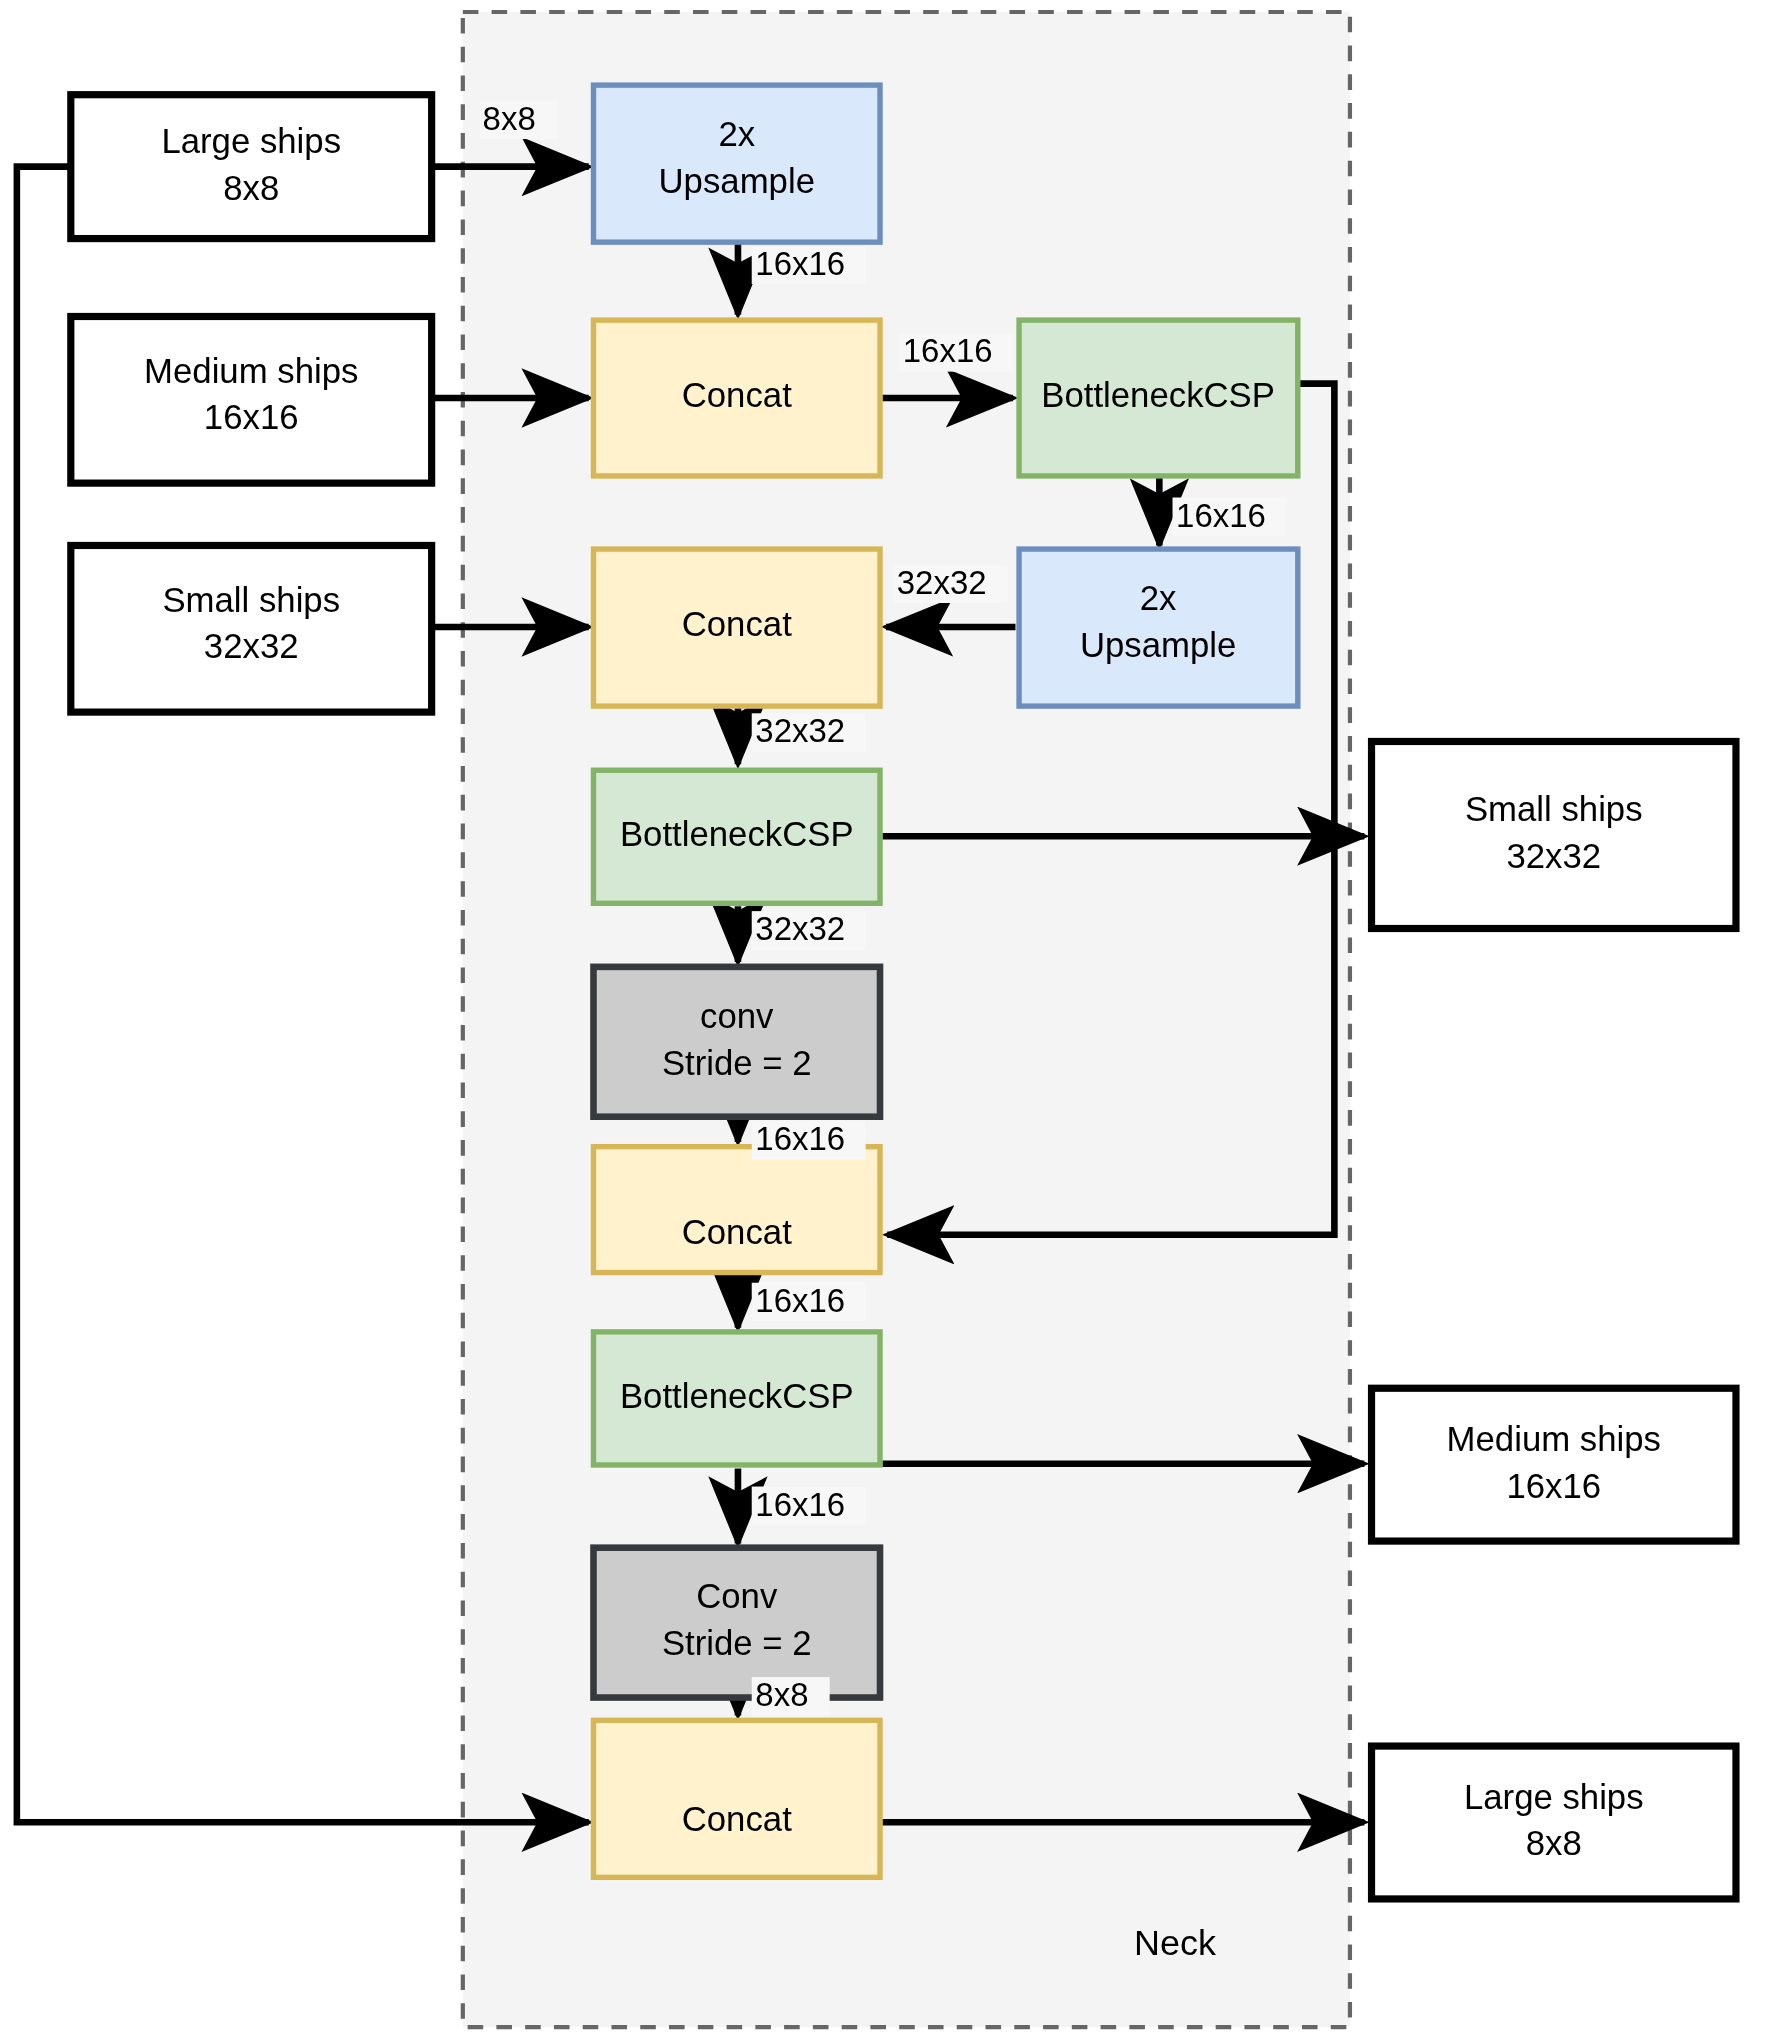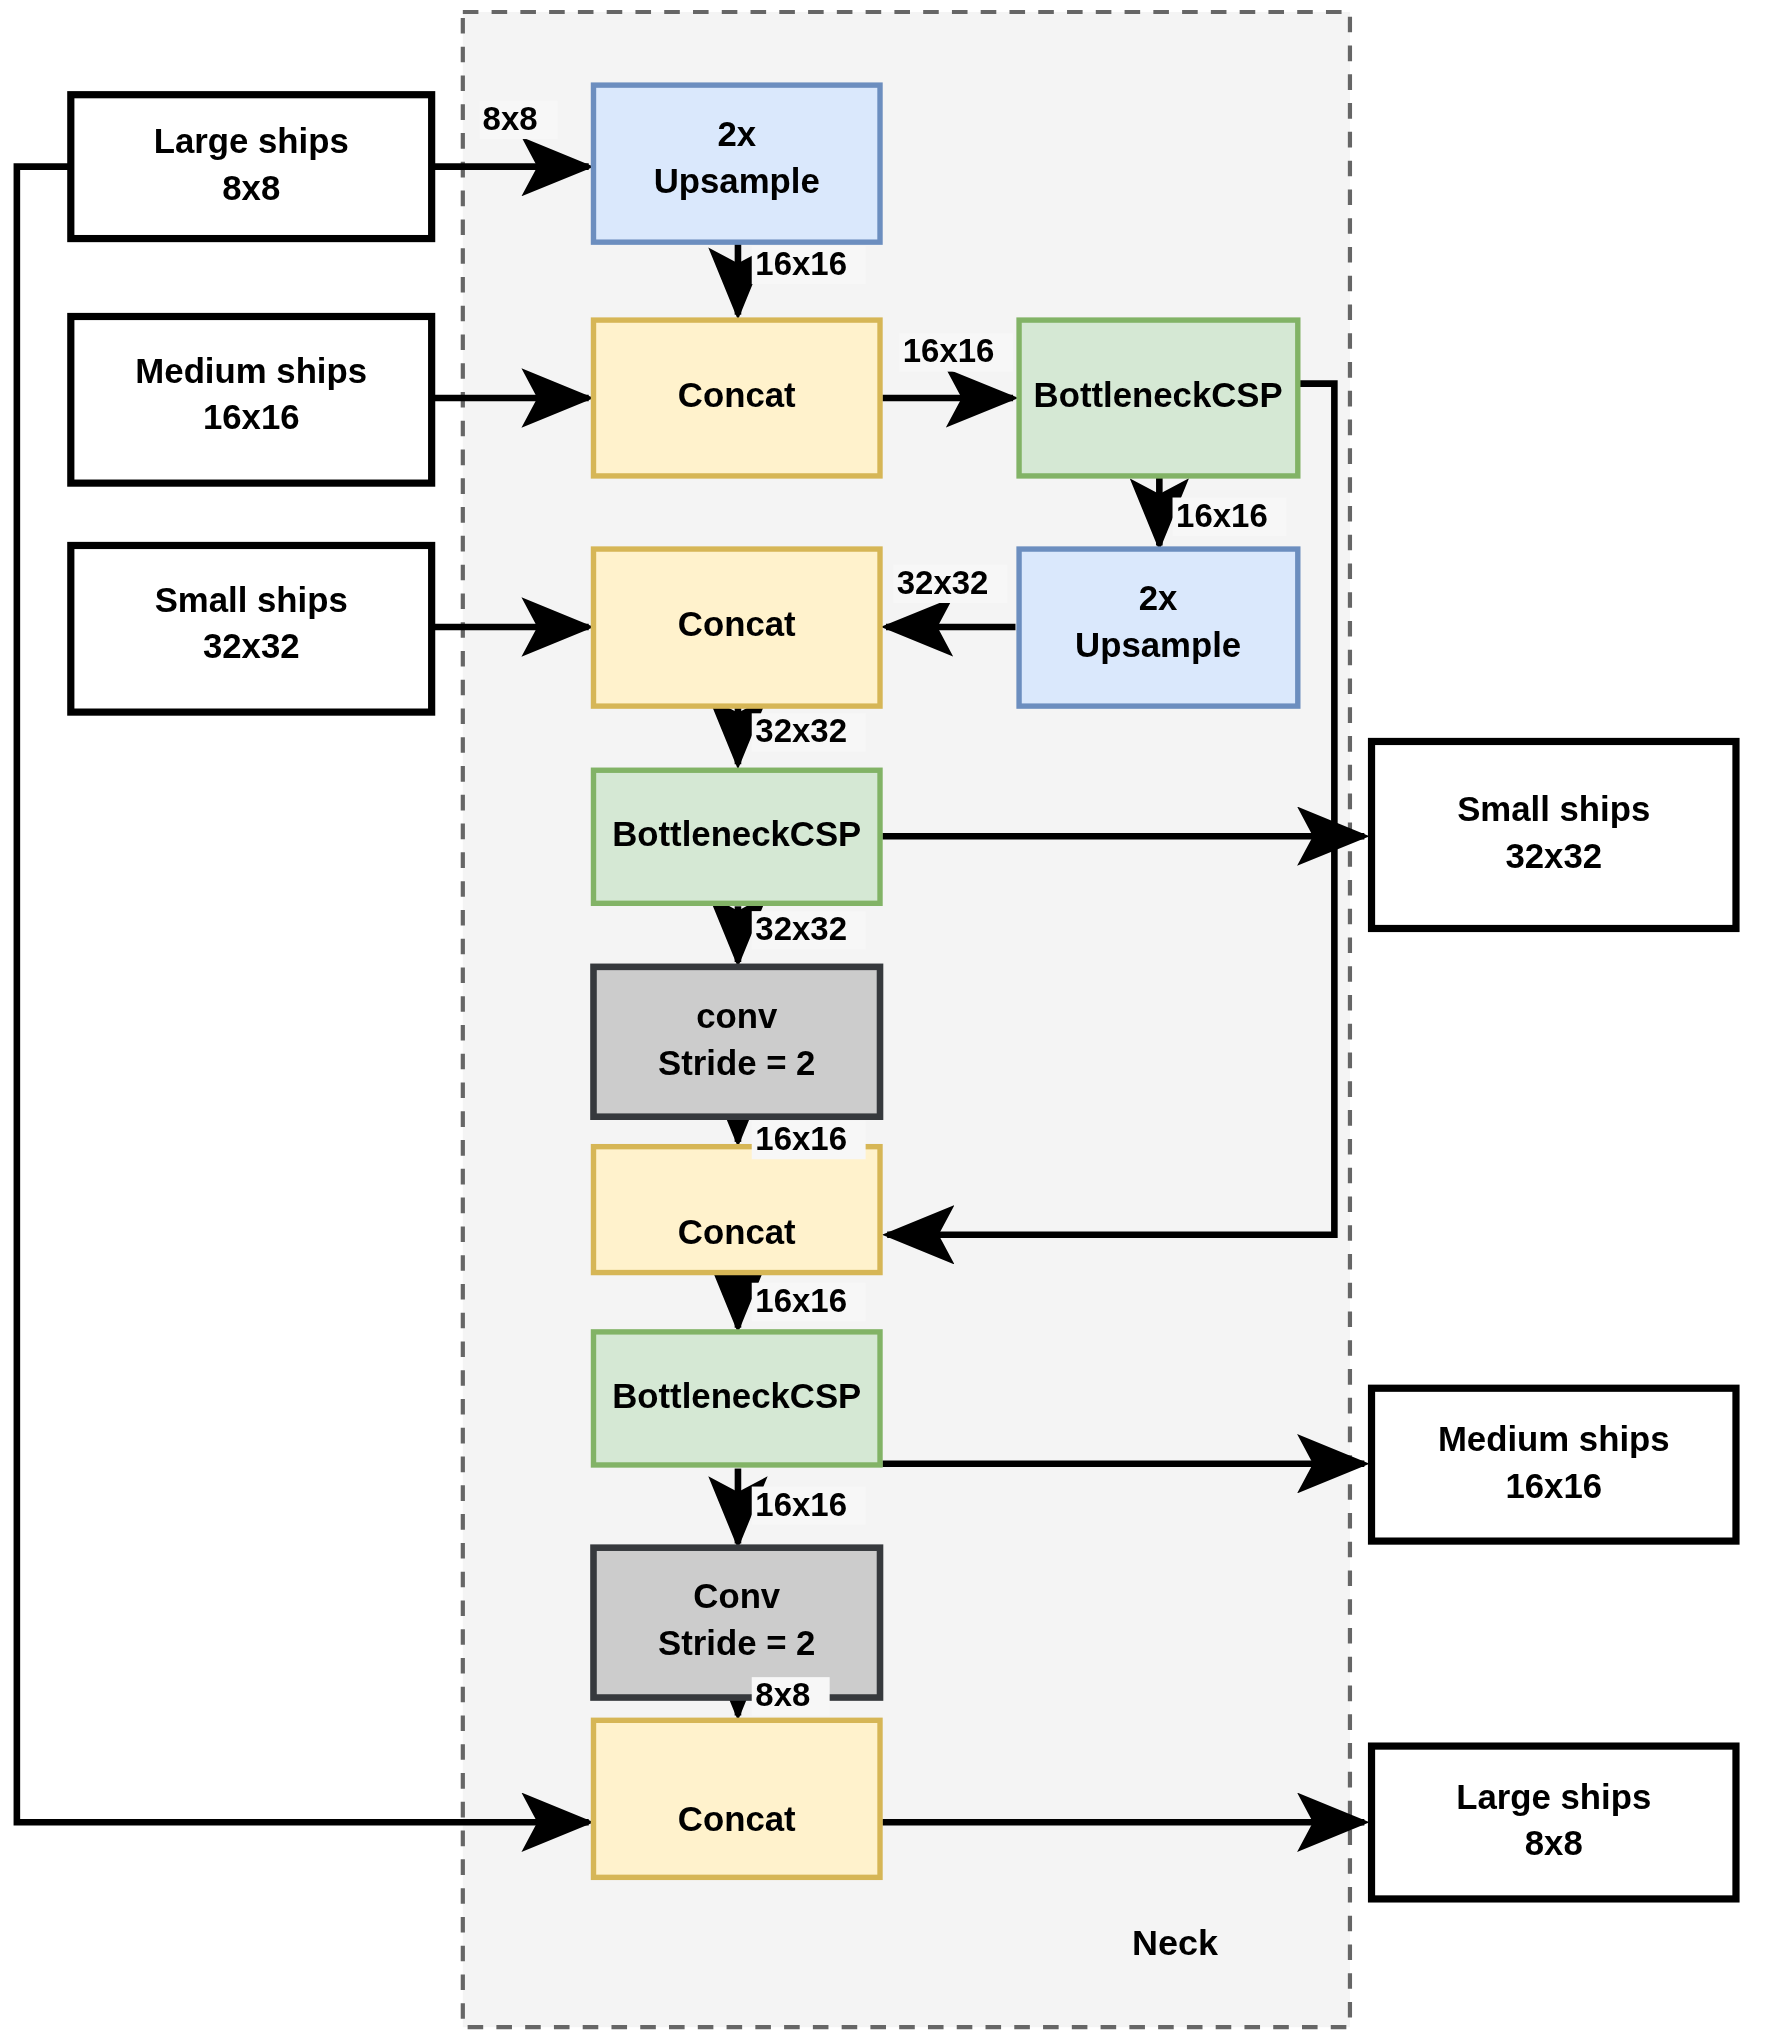--- a/index.html
+++ b/index.html
@@ -1,17 +1,17 @@
 <!DOCTYPE html>
 <html style="font-size:9.6px"><head>
 <meta charset="utf-8">
 <style>
   html,body{margin:0;padding:0;background:#ffffff;}
   body{width:1784px;height:2035px;font-family:"Liberation Sans",sans-serif;}
-  #stage{position:relative;width:1784px;height:2035px;overflow:hidden;background:#fff;font-weight:bold;}
+  #stage{position:relative;width:1784px;height:2035px;overflow:hidden;background:#fff;}
   svg{position:absolute;left:0;top:0;}
   .node-label{font-family:"Liberation Sans",sans-serif;fill:#000;text-anchor:middle;dominant-baseline:middle;}
   .edge-label{font-family:"Liberation Sans",sans-serif;fill:#000;text-anchor:start;dominant-baseline:middle;}
   .edge-label-bg{fill:#f7f7f7;}
   .neck-label{font-family:"Liberation Sans",sans-serif;fill:#000;text-anchor:middle;dominant-baseline:middle;}
 </style>
 </head>
 <body>
 
 <div id="stage">

